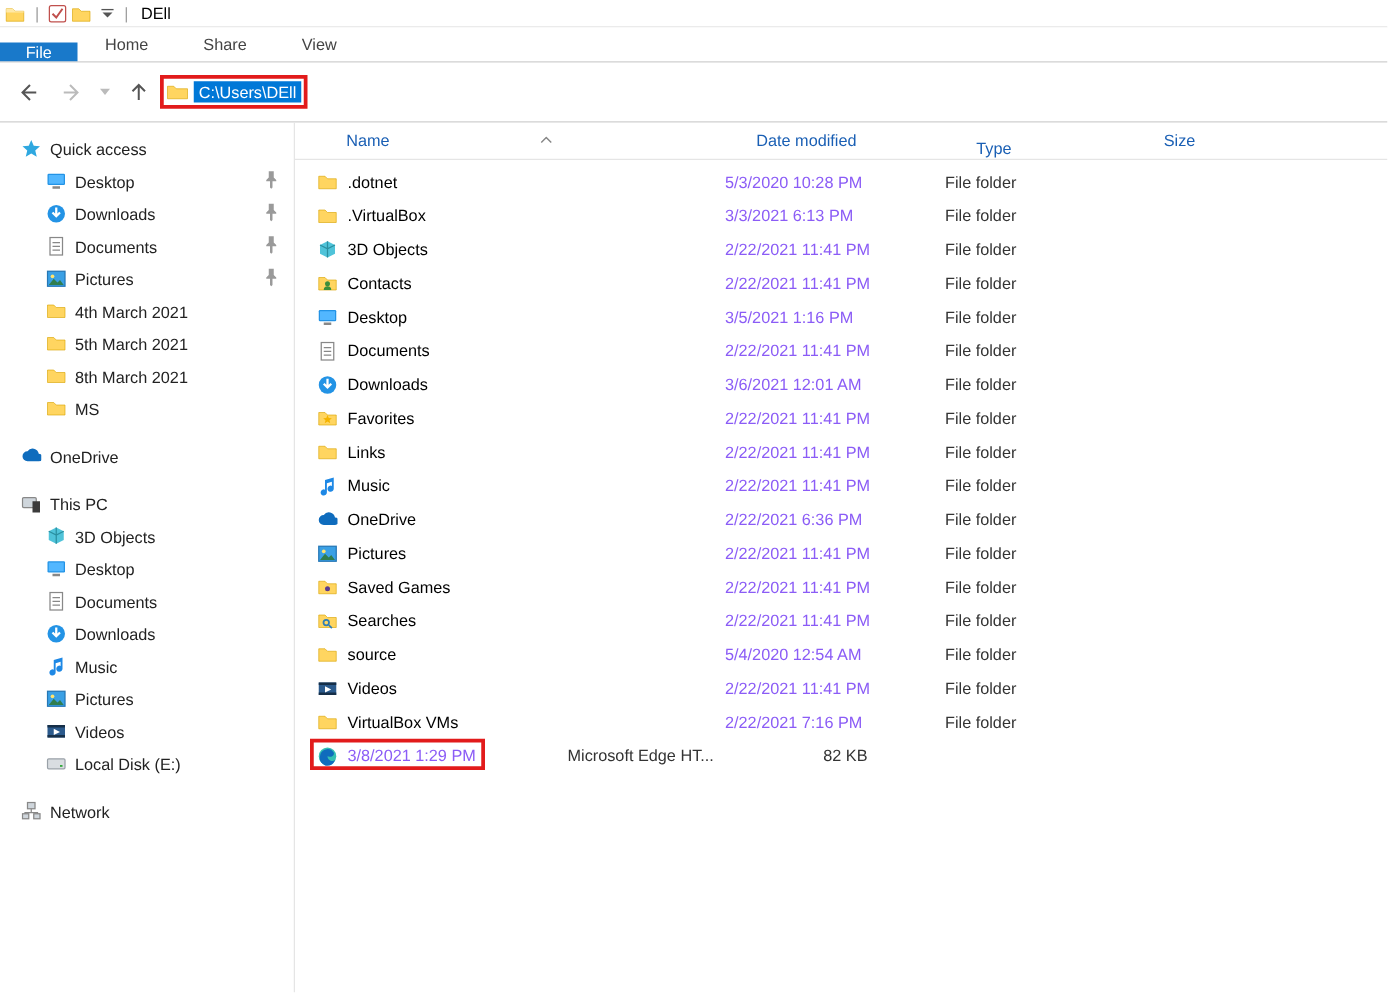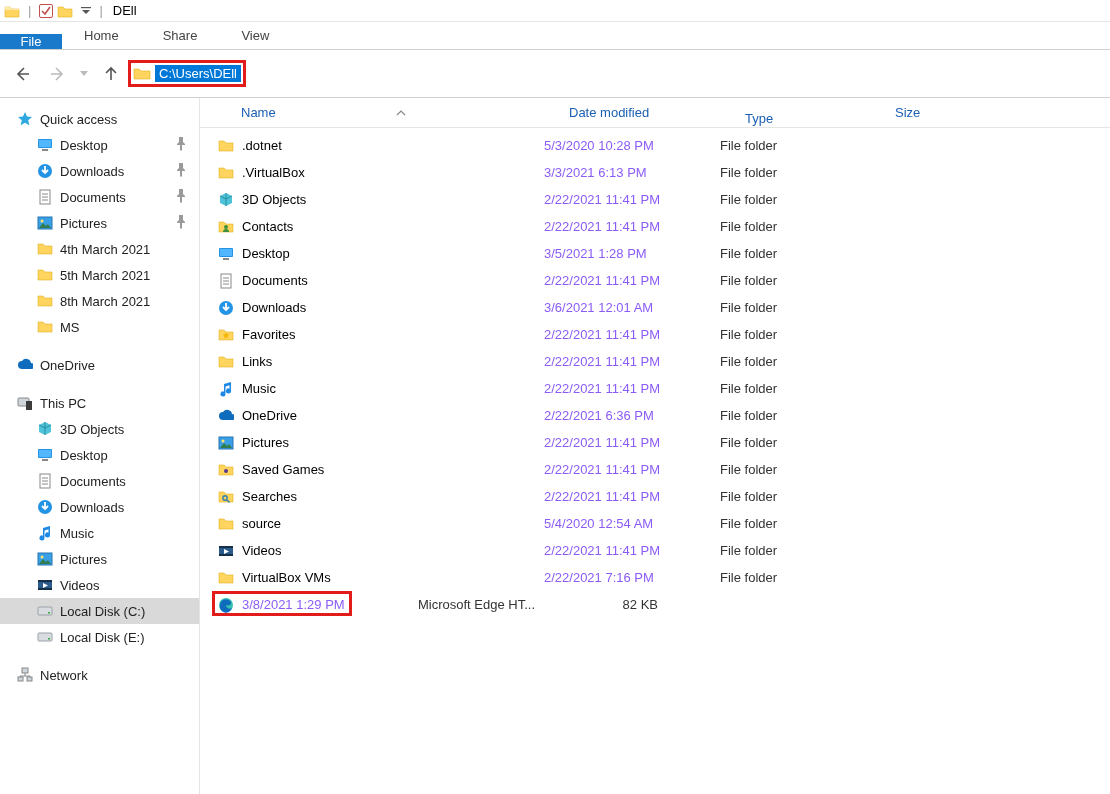--- a/index.html
+++ b/index.html
@@ -22,21 +22,21 @@
   .navrow { display:flex; align-items:center; height:48px; padding: 0 6px; border-bottom:1px solid #d0d0d0; }
   .navrow .navbtn { width:34px; height:32px; display:flex; align-items:center; justify-content:center; color:#555; }
   .navrow .navbtn.disabled { color:#bbb; }
 
   .addr-highlight { border: 3px solid #e21b1b; padding: 2px; display:flex; align-items:center; background:#fff; }
   .addr-folder-icon { width:18px; height:16px; margin-right:4px; display:inline-flex; }
   .addr-text-box { background:#0078d7; color:#fff; padding:1px 4px; }
 
   
   .main { display:flex; height: calc(794px - 22px - 28px - 48px); }
-  .sidebar { width:200px; border-right:1px solid #e5e5e5; padding-top:8px; overflow:hidden; }
+  .sidebar { width:236px; border-right:1px solid #e5e5e5; padding-top:8px; overflow:hidden; }
   .content { flex: 1; position:relative; }
 
   
   .colheads { display:flex; height:30px; border-bottom:1px solid #e5e5e5; color:#1a5fb4; align-items:center; padding-left:16px; }
   .colheads div { display:flex; align-items:center; }
   .col-name { width:328px;margin-left:25px; }
   .col-date { width:176px; }
   .col-type { width:150px;margin-top:12px; }
   .col-size { width:96px; text-align:right; justify-content:flex-start; }
   .sort-caret { font-size:10px; color:#888; margin-left:120px; }
@@ -298,29 +298,20 @@
     <span>Pictures</span>
 
   </div>
       <div class="tree-item indent ">
     <span class="ticon">
           <svg width="16" height="16" viewBox="0 0 16 16">
             <use href="#i-video"></use>
           </svg>
         </span>
     <span>Videos</span>
-
-  </div>
-      <div class="tree-item indent sel">
-    <span class="ticon">
-          <svg width="16" height="16" viewBox="0 0 16 16">
-            <use href="#i-disk"></use>
-          </svg>
-        </span>
-    <span>Local Disk (C:)</span>
 
   </div>
       <div class="tree-item indent ">
     <span class="ticon">
           <svg width="16" height="16" viewBox="0 0 16 16">
             <use href="#i-disk"></use>
           </svg>
         </span>
     <span>Local Disk (E:)</span>
 
@@ -406,21 +397,21 @@
     <span class="fsize"></span>
 
   </div>
         <div class="filerow ">
     <span class="ficon">
             <svg width="16" height="16" viewBox="0 0 16 16">
               <use href="#i-desktop"></use>
             </svg>
           </span>
     <span class="fname">Desktop</span>
-    <span class="fdate">3/5/2021 1:28 PM</span>
+    <span class="fdate">3/5/2021 1:16 PM</span>
     <span class="ftype">File folder</span>
     <span class="fsize"></span>
 
   </div>
         <div class="filerow ">
     <span class="ficon">
             <svg width="16" height="16" viewBox="0 0 16 16">
               <use href="#i-doc"></use>
             </svg>
           </span>

